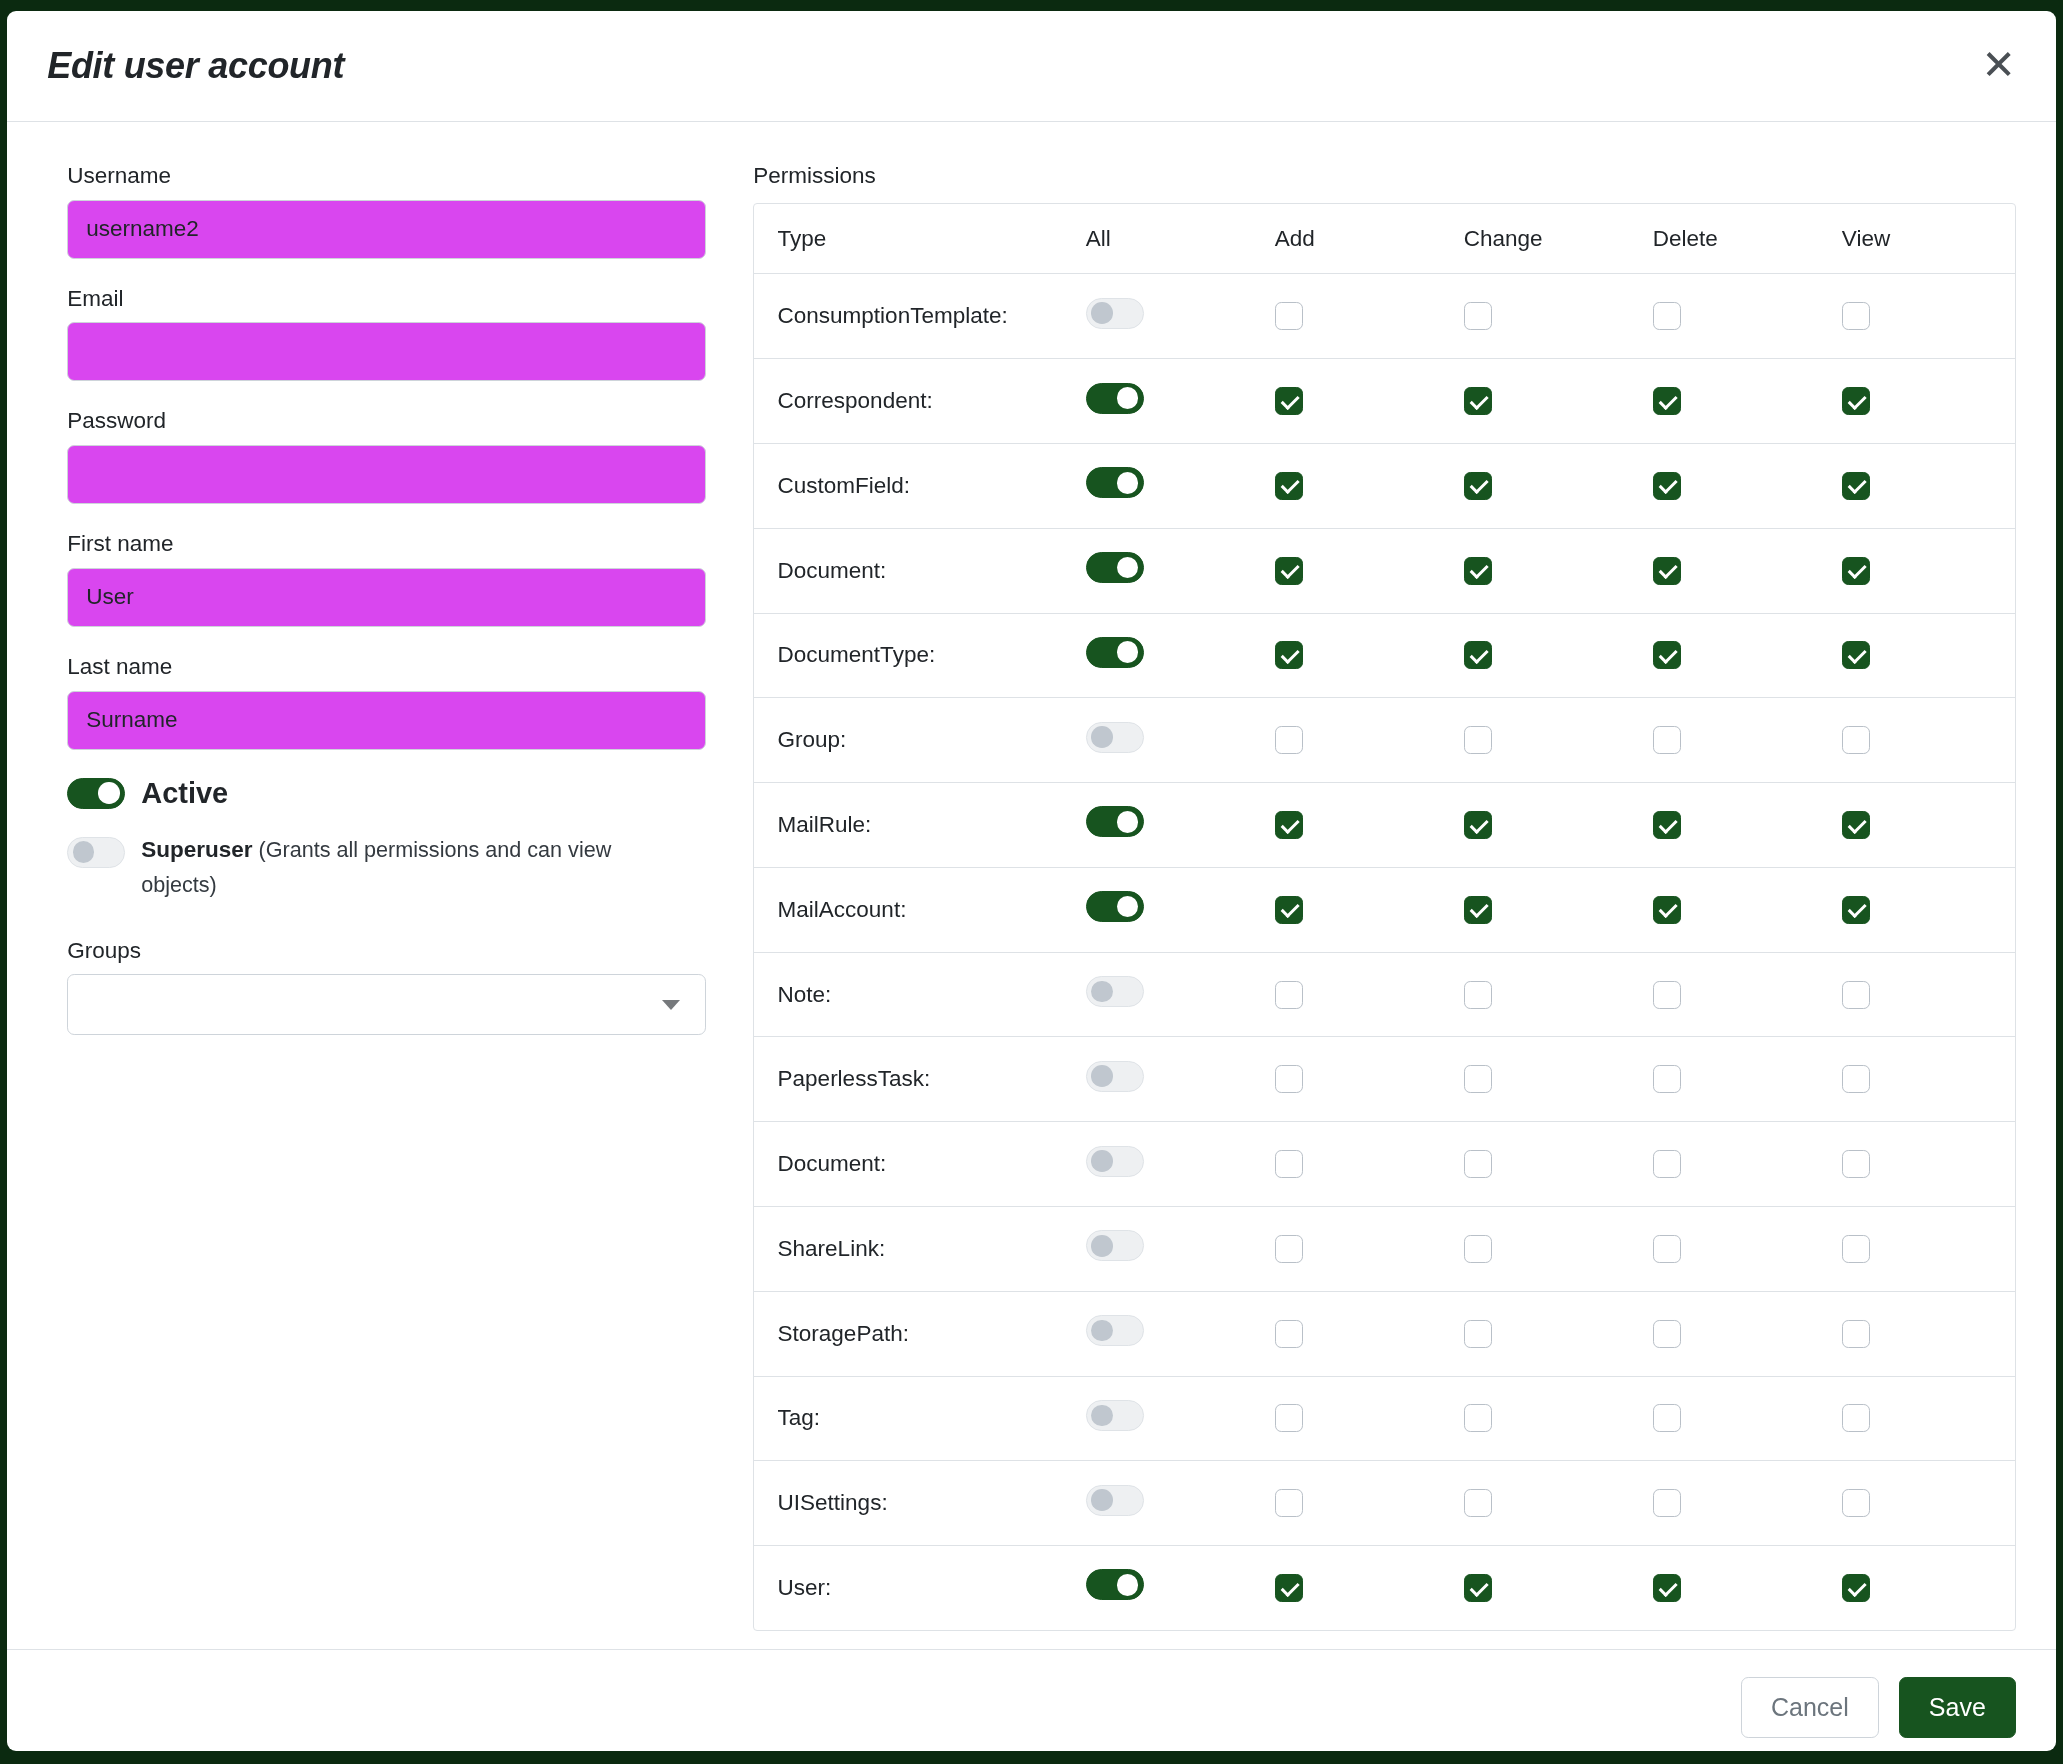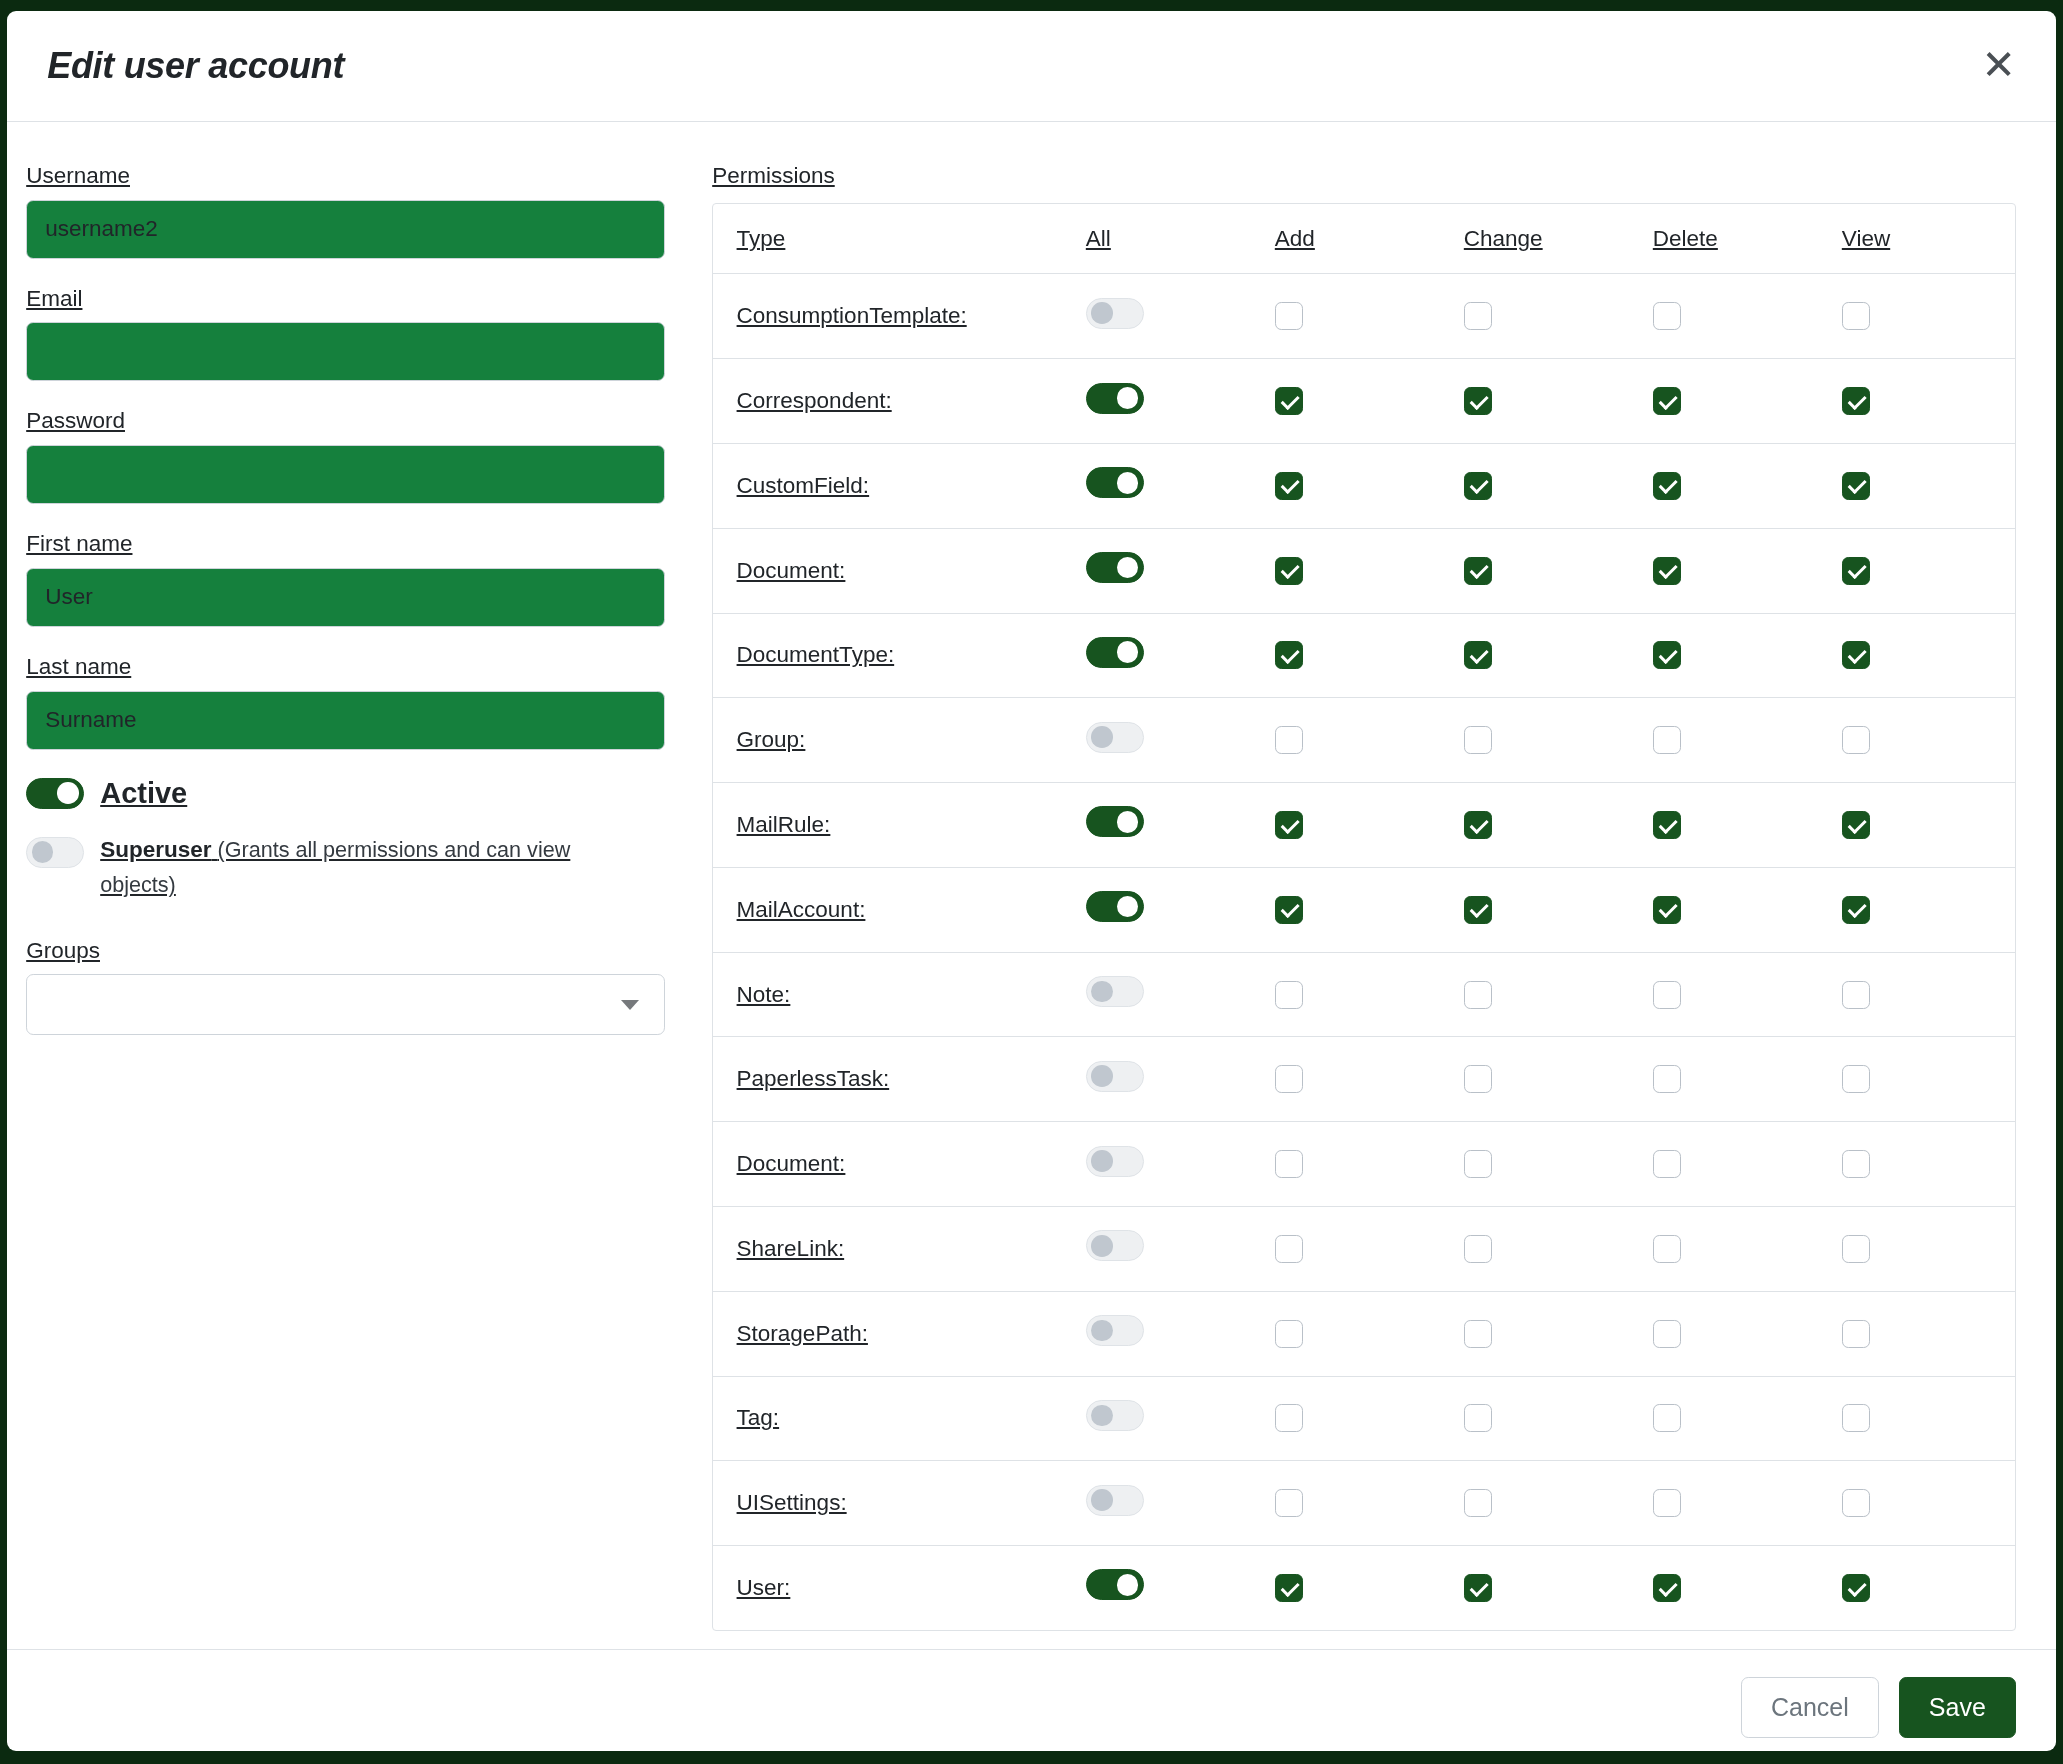--- a/index.html
+++ b/index.html
@@ -33,32 +33,31 @@
     background: none; border: none; cursor: pointer;
     font-size: 41px; line-height: 1; font-weight: 300;
     color: #4a4f54; font-family: inherit;
   }
   
   .modal-body {
     flex: 1;
     display: flex;
     align-items: flex-start;
     gap: 47px;
-    padding: 41px 40px 18px 19px;
-    text-decoration: underline;
+    padding: 41px 40px 18px 60px;
   }
   .left-col { width: 639px; flex: none; }
   .right-col { flex: 1; }
   .field { margin-bottom: 27px; }
   .field-label { font-size: 22.5px; margin-bottom: 10.8px; color: #212529; }
   .text-input {
     width: 100%; height: 59px;
     border: 0.9px solid #ced4da; border-radius: 7.2px;
     padding: 0 18px; font-size: 22.5px; color: #212529;
-    font-family: inherit; background: #15803d; outline: none;
+    font-family: inherit; background: #d946ef; outline: none;
   }
   
   .switch {
     position: relative; display: inline-block; flex: none;
     width: 58px; height: 31px; border-radius: 15.3px;
     background: #eef0f2; border: 0.9px solid #dfe3e7;
   }
   .switch .knob {
     position: absolute; top: 3.6px; left: 4.5px;
     width: 21.6px; height: 21.6px; border-radius: 50%;

